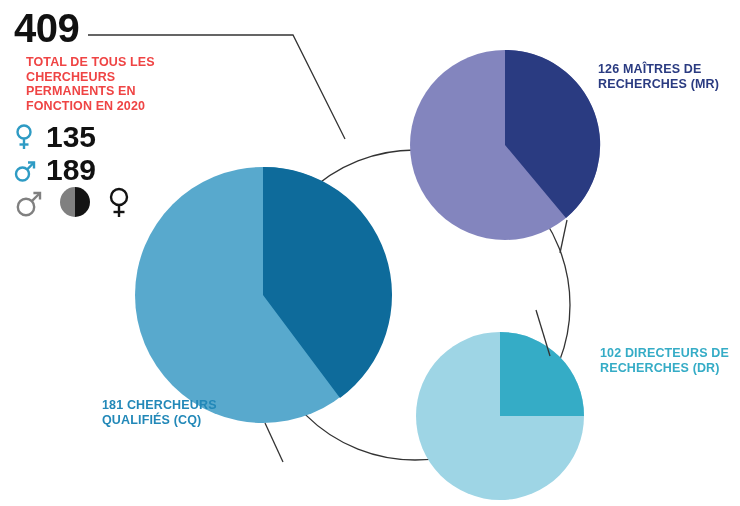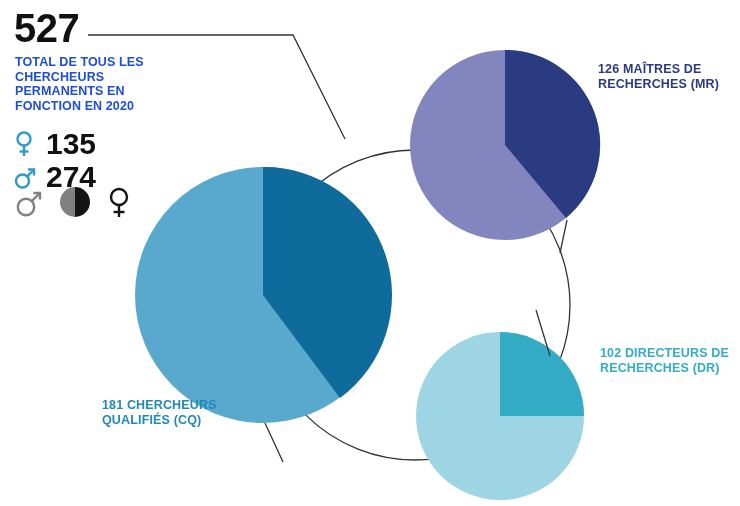--- a/index.html
+++ b/index.html
@@ -35,31 +35,31 @@
   }
   .stat-total {
     font-size: 40px;
     font-weight: bold;
     line-height: 1;
     letter-spacing: -0.5px;
     color: #111111;
     margin: 0;
   }
   .stat-caption {
-    margin: 7px 0 0 1px;
+    margin: 7px 0 0 12px;
     font-size: 12.5px;
     font-weight: bold;
     line-height: 1.16;
     letter-spacing: 0.1px;
-    color: #1d4ed8;
+    color: #ef4444;
     text-transform: uppercase;
     max-width: 150px;
   }
   .gender-rows {
-    margin-top: 14px;
+    margin-top: 7px;
   }
   .gender-row {
     display: flex;
     align-items: center;
     height: 33px;
   }
   .gender-row .sym {
     width: 26px;
     display: flex;
     align-items: center;
@@ -139,21 +139,21 @@
     </g>
 
     <path d="M 567 220 L 560 253" fill="none" stroke="#333333" stroke-width="1.3"></path>
 
     <path d="M 265 423 L 283 462" fill="none" stroke="#333333" stroke-width="1.3"></path>
 
     <path d="M 550 356 L 536 310" fill="none" stroke="#333333" stroke-width="1.3"></path>
   </svg>
 
   <div class="stat-block">
-    <div class="stat-total">527</div>
+    <div class="stat-total">409</div>
     <div class="stat-caption">TOTAL DE TOUS LES CHERCHEURS PERMANENTS EN FONCTION EN 2020</div>
 
     <div class="gender-rows">
       <div class="gender-row">
         <span class="sym">
           <svg width="20" height="30" viewBox="0 0 20 30" aria-hidden="true">
             <circle cx="10" cy="10" r="6.5" fill="none" stroke="#2E9BC4" stroke-width="2.4"></circle>
             <line x1="10" y1="16.5" x2="10" y2="27" stroke="#2E9BC4" stroke-width="2.4"></line>
             <line x1="5.5" y1="22.5" x2="14.5" y2="22.5" stroke="#2E9BC4" stroke-width="2.4"></line>
           </svg>
@@ -162,21 +162,21 @@
       </div>
 
       <div class="gender-row">
         <span class="sym">
           <svg width="22" height="30" viewBox="0 0 22 30" aria-hidden="true">
             <circle cx="8.5" cy="19" r="6.5" fill="none" stroke="#2E9BC4" stroke-width="2.4"></circle>
             <line x1="13.2" y1="14.3" x2="20" y2="7.5" stroke="#2E9BC4" stroke-width="2.4"></line>
             <polyline points="14,7.5 20,7.5 20,13.5" fill="none" stroke="#2E9BC4" stroke-width="2.4"></polyline>
           </svg>
         </span>
-        <span class="val">274</span>
+        <span class="val">189</span>
       </div>
     </div>
   </div>
 
   <div class="legend">
     <span>
       <svg width="30" height="32" viewBox="0 0 30 32" aria-hidden="true">
         <circle cx="12" cy="21" r="8.2" fill="none" stroke="#808080" stroke-width="2.4"></circle>
         <line x1="17.8" y1="15.2" x2="26" y2="7" stroke="#808080" stroke-width="2.4"></line>
         <polyline points="19.4,7 26,7 26,13.6" fill="none" stroke="#808080" stroke-width="2.4"></polyline>

